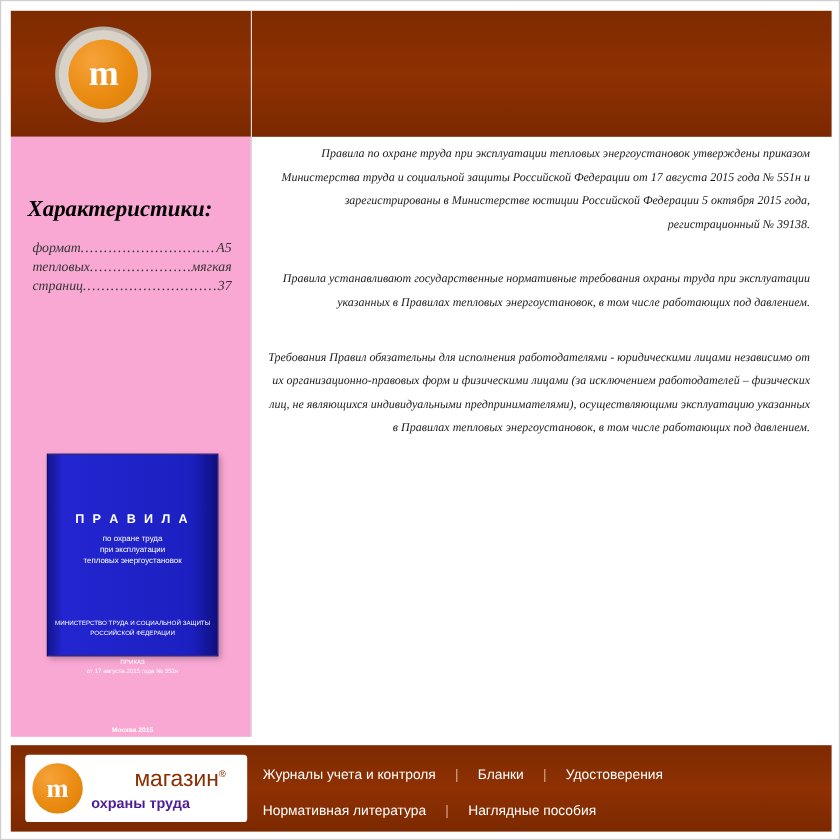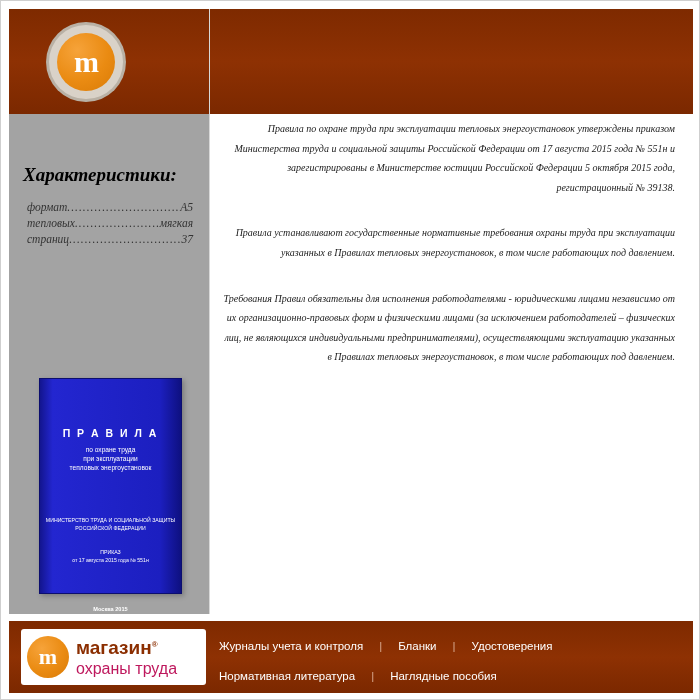--- a/index.html
+++ b/index.html
@@ -75,21 +75,21 @@
     white-space: nowrap;
   }
 
   
   .left-col {
     position: absolute;
     left: 8px;
     top: 113px;
     width: 200px;
     height: 500px;
-    background: #a3a3a3;
+    background: #f9a8d4;
   }
   .char-title {
     position: absolute;
     left: 14px;
     top: 50px;
     font-family: "Liberation Serif", serif;
     font-style: italic;
     font-weight: bold;
     font-size: 19px;
     color: #000000;
@@ -118,21 +118,21 @@
     letter-spacing: 1px;
   }
   .char-row .v { }
 
   
   .book {
     position: absolute;
     left: 30px;
     top: 264px;
     width: 143px;
-    height: 216px;
+    height: 169px;
     background: #1d1fbe;
     background: linear-gradient(90deg,#13158f 0%, #2326d0 9%, #1c1fc0 85%, #0e1080 100%);
     border: 1px solid #0c0e6e;
     box-sizing: border-box;
     color: #ffffff;
     text-align: center;
     font-family: "Liberation Sans", sans-serif;
     box-shadow: 2px 2px 5px rgba(0,0,0,.25);
   }
   .book-t1 {
@@ -226,34 +226,35 @@
     font-weight: bold;
     font-family: "Liberation Serif", serif;
     flex: 0 0 auto;
   }
   .shop-text {
     margin-left: 7px;
     line-height: 1;
   }
   .shop-l1 {
     font-size: 19px;
-    font-weight: bold;
+    font-weight: normal;
     color: #8b2e00;
     position: relative;
     display: inline-block;
+    margin-left: 36px;
   }
   .shop-l1 .reg {
     font-size: 8px;
     vertical-align: super;
   }
   .shop-l2 {
     margin-top: 4px;
-    font-size: 16px;
-    font-weight: normal;
-    color: #be185d;
+    font-size: 12px;
+    font-weight: bold;
+    color: #4c1d95;
   }
   .foot-links {
     position: absolute;
     left: 210px;
     top: 14px;
     width: 470px;
     color: #ffffff;
     font-size: 11.5px;
     text-align: center;
   }

